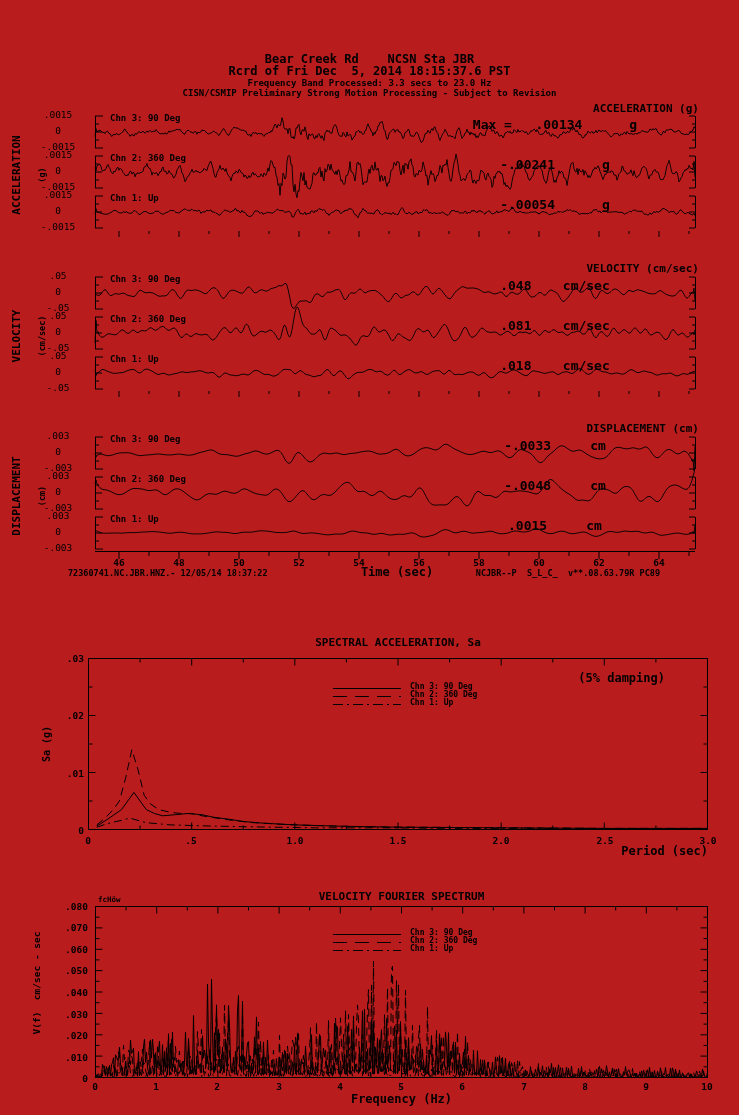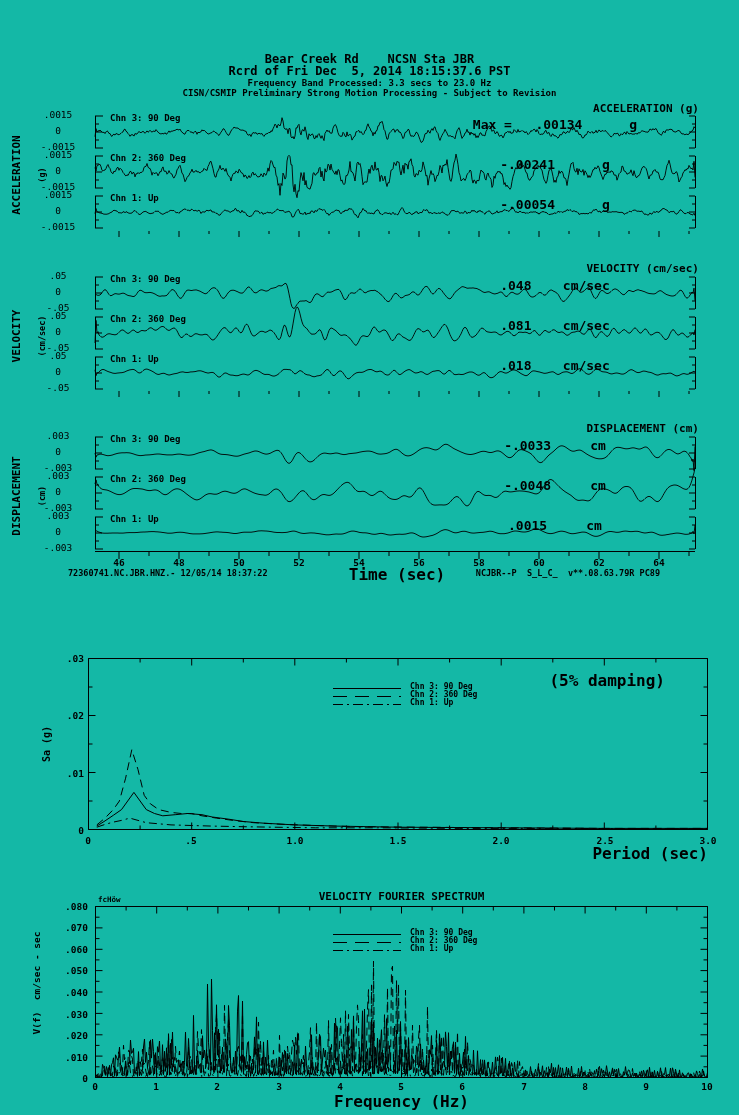--- a/index.html
+++ b/index.html
@@ -1,31 +1,31 @@
 <!DOCTYPE html>
 <html><head>
 <meta charset="utf-8">
 <style>
   html,body { margin:0; padding:0; background:#fff; }
-  .page { position:relative; width:739px; height:1115px; background:#14b8a6;
+  .page { position:relative; width:739px; height:1115px; background:#b91c1c;
           font-family:"DejaVu Sans Mono", monospace; color:#000; overflow:hidden; }
   .abs { position:absolute; white-space:pre; line-height:normal; }
   .hdr { left:0; width:739px; text-align:center; font-weight:bold; }
   .h12 { font-size:12px; }
   .h9  { font-size:9px; }
   .ptitle { left:95px; width:604px; text-align:right; font-size:11px; font-weight:bold; }
   .bigtitle { text-align:center; font-size:11px; font-weight:bold; }
   .slab { width:60px; text-align:center; font-size:9.5px; font-weight:normal; }
   .chlab { font-size:9px; font-weight:bold; }
   .maxlab { width:200px; text-align:center; font-size:13px; font-weight:bold; }
   .rot { position:absolute; transform:translate(-50%,-50%) rotate(-90deg);
          white-space:pre; font-weight:bold; line-height:normal; }
   .ylab { width:60px; text-align:right; font-size:9.5px; font-weight:bold; }
   .xlab { text-align:center; font-size:9.5px; font-weight:bold; }
-  .axname { font-size:16px; font-weight:bold; }
+  .axname { font-size:12px; font-weight:bold; }
   .leglab { font-size:8px; font-weight:bold; }
   .ftr { font-size:8.5px; font-weight:bold; }
   svg { position:absolute; overflow:visible; }
   svg path { fill:none; stroke:#000; stroke-width:1; }
   svg path.wavepath { stroke-width:0.9; }
   svg text { fill:#000; font-family:"DejaVu Sans Mono", monospace; font-weight:bold; }
   .ls-solid { stroke:#000; stroke-width:1.2; }
   .ls-dash { stroke:#000; stroke-width:1.2; stroke-dasharray:14 8; }
   .ls-dashdot { stroke:#000; stroke-width:1.2; stroke-dasharray:10 4 2 4; }
   path.c-dash { stroke-dasharray:8 5; }
@@ -160,20 +160,21 @@
       <text x="323.9999999999999" y="17" text-anchor="middle" font-size="9.5">56</text>
       <text x="383.9999999999999" y="17" text-anchor="middle" font-size="9.5">58</text>
       <text x="443.9999999999999" y="17" text-anchor="middle" font-size="9.5">60</text>
       <text x="503.9999999999999" y="17" text-anchor="middle" font-size="9.5">62</text>
       <text x="563.9999999999999" y="17" text-anchor="middle" font-size="9.5">64</text>
     </svg>
   <div class="abs axname" style="left:95px;top:565px;width:604px;text-align:center">Time (sec)</div>
   <div class="abs ftr" style="left:68px;top:568px">72360741.NC.JBR.HNZ.- 12/05/14 18:37:22</div>
   <div class="abs ftr" style="left:410px;top:568px;width:250px;text-align:right">NCJBR--P  S_L_C_  v**.08.63.79R PC89</div>
 
+  <div class="abs bigtitle" style="left:88px;top:636px;width:620px">SPECTRAL ACCELERATION, Sa</div>
   <div class="rot" style="left:46px;top:744px;font-size:10px">Sa (g)</div>
   <svg id="sa-plot" style="left:88px;top:658px" width="620" height="172">
       <path d="M0.5,0.5 H619.5 V171.5 H0.5 Z M0.5,171.5 h7 M619.5,171.5 h-7 M0.5,143.0 h4 M619.5,143.0 h-4 M0.5,114.5 h7 M619.5,114.5 h-7 M0.5,86.0 h4 M619.5,86.0 h-4 M0.5,57.5 h7 M619.5,57.5 h-7 M0.5,29.0 h4 M619.5,29.0 h-4 M0.5,0.5 h7 M619.5,0.5 h-7 M0.5,171.5 v-7 M0.5,0.5 v7 M52.1,171.5 v-4 M52.1,0.5 v4 M103.7,171.5 v-7 M103.7,0.5 v7 M155.3,171.5 v-4 M155.3,0.5 v4 M206.8,171.5 v-7 M206.8,0.5 v7 M258.4,171.5 v-4 M258.4,0.5 v4 M310.0,171.5 v-7 M310.0,0.5 v7 M361.6,171.5 v-4 M361.6,0.5 v4 M413.2,171.5 v-7 M413.2,0.5 v7 M464.8,171.5 v-4 M464.8,0.5 v4 M516.3,171.5 v-7 M516.3,0.5 v7 M567.9,171.5 v-4 M567.9,0.5 v4 M619.5,171.5 v-7 M619.5,0.5 v7"></path>
       <path d="M8.8,168.1 L17.0,162.9 L25.3,157.3 L33.5,151.6 L39.7,143.0 L45.9,134.4 L52.1,143.0 L58.3,151.6 L66.5,155.5 L74.8,157.8 L87.2,156.7 L99.5,155.5 L114.0,156.7 L124.3,159.0 L140.8,161.2 L155.3,163.5 L175.9,165.2 L206.8,166.9 L248.1,168.1 L310.0,169.2 L413.2,169.8 L516.3,170.4 L619.5,170.4"></path>
       <path d="M8.8,166.9 L17.0,160.1 L25.3,151.6 L31.4,143.0 L37.6,120.2 L43.8,91.7 L50.0,111.6 L56.2,137.3 L62.4,145.8 L70.7,151.6 L83.0,154.4 L93.3,155.5 L103.7,155.5 L114.0,157.8 L128.4,160.1 L144.9,162.4 L165.6,164.7 L196.5,166.4 L227.5,167.5 L268.7,168.7 L330.6,169.2 L413.2,169.8 L516.3,170.4 L619.5,170.4" class="c-dash"></path>
       <path d="M8.8,169.2 L17.0,166.4 L25.3,164.1 L33.5,162.4 L41.8,160.1 L50.0,162.4 L58.3,164.7 L70.7,165.8 L83.0,166.9 L103.7,167.5 L124.3,168.1 L155.3,168.7 L186.2,169.2 L227.5,169.8 L289.4,169.8 L371.9,170.4 L475.1,170.4 L619.5,170.9" class="c-dashdot"></path>
     </svg>
   <div class="abs ylab" style="left:24px;top:653px">.03</div>
   <div class="abs ylab" style="left:24px;top:710px">.02</div>
   <div class="abs ylab" style="left:24px;top:768px">.01</div>

